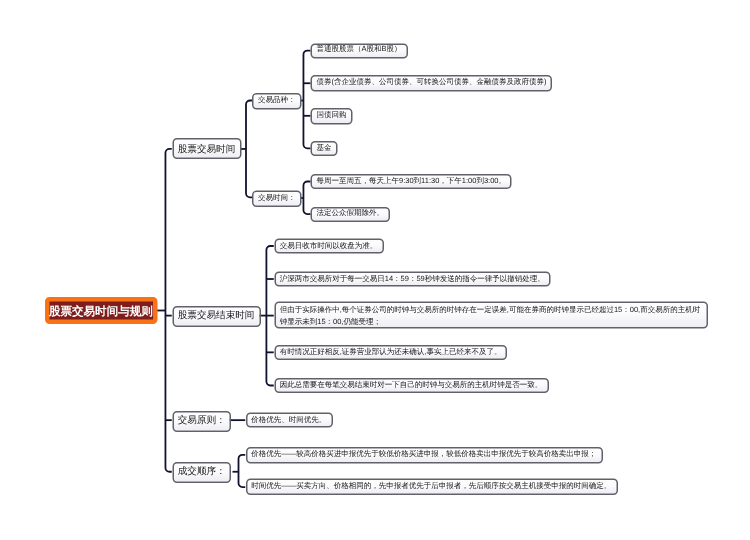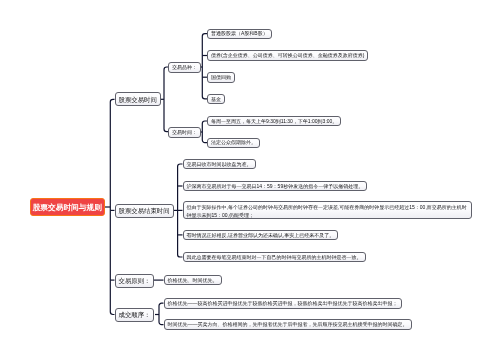--- a/index.html
+++ b/index.html
@@ -17,21 +17,21 @@
     background:linear-gradient(to bottom,#fdfdfe 0%,#fbfbfd 45%,#eeeef3 100%);
     color:#131316;
     display:flex;align-items:center;
     padding:1.2px 3px 0 3px;
     white-space:nowrap;
     line-height:1.15;
     font-size:5px;
   }
   .node.wrap{white-space:normal;line-height:7.7px;padding:2.5px 3px 0 3px;align-items:flex-start;word-break:break-all;}
   .root{
-    background:#ef4444;border:1px solid #f97316;color:#ffffff;
+    background:#7f1d1d;border:3px solid #f97316;color:#ffffff;
     border-radius:3px;font-weight:600;font-size:7.7px;
     justify-content:center;letter-spacing:0;
     padding:2.5px 2px 0 2px;
   }
   .lvl1{font-size:6.4px;}
   .lvl2{font-size:5px;}
 </style>
 </head>
 <body>
 

